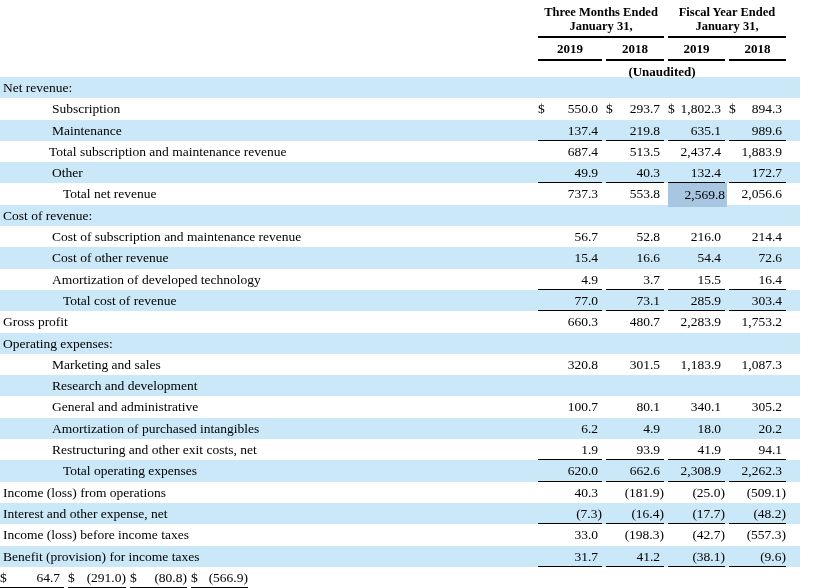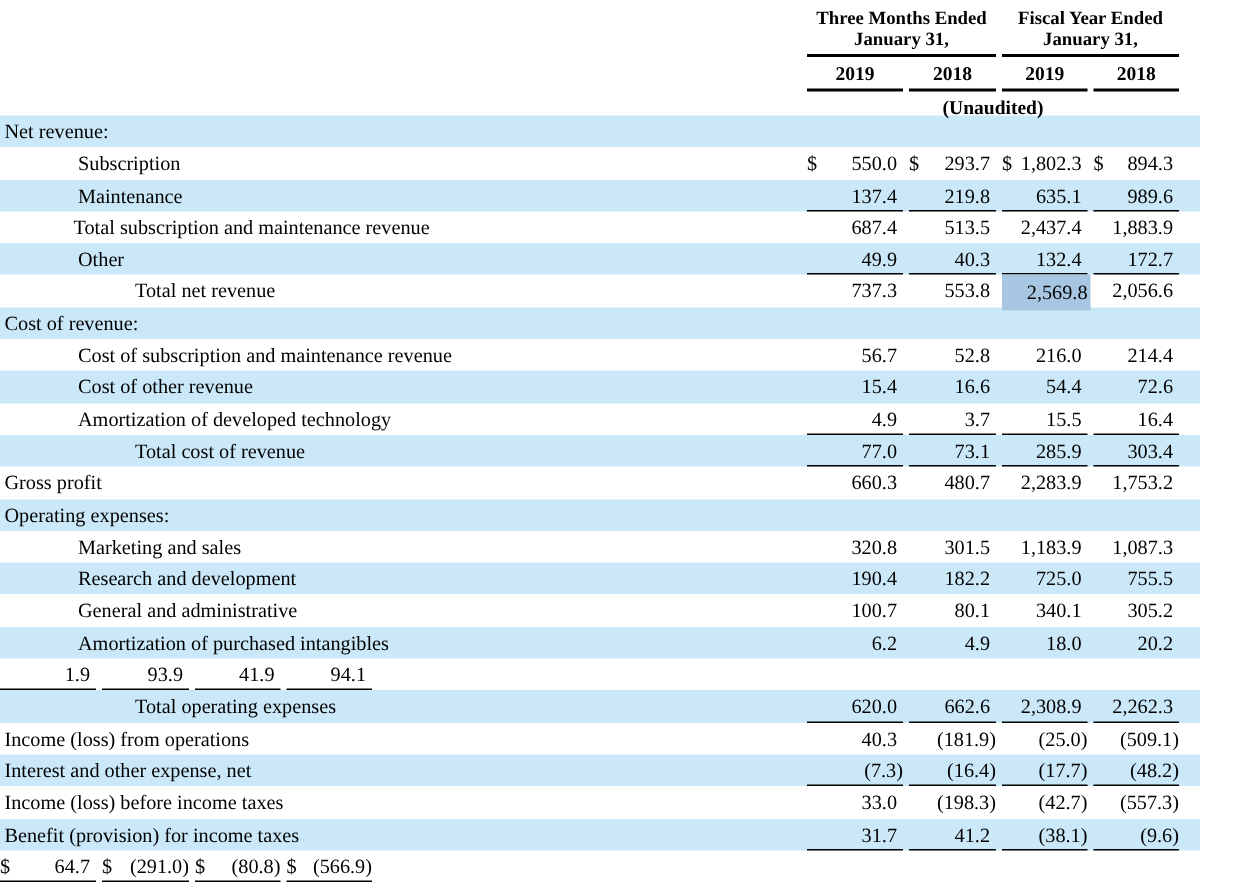--- a/index.html
+++ b/index.html
@@ -72,21 +72,21 @@
   }
   .tbody .row:nth-child(odd){background:var(--stripe);}
   .row-label{
     flex:1;
     white-space:nowrap;
     overflow:hidden;
   }
   .indent-0{padding-left:3px;}
   .indent-1{padding-left:52px;}
   .indent-2{padding-left:49px;}
-  .indent-3{padding-left:63px;margin-left:27px;}
+  .indent-3{padding-left:63px;}
   .cells{
     display:flex;
     flex:none;
     width:248px;
     margin-right:14px;
   }
   .cell{
     display:flex;
     justify-content:space-between;
     align-items:baseline;
@@ -437,38 +437,20 @@
           </div>
         <div class="cell">
             <span class="dollar"></span>
             <span class="val pad-r">1,087.3</span>
           </div>
       </div>
     </div>
 
     <div class="row">
       <div class="row-label indent-1">Research and development</div>
-      <div class="cells">
-        <div class="cell">
-            <span class="dollar"></span>
-            <span class="val pad-r">190.4</span>
-          </div>
-        <div class="cell">
-            <span class="dollar"></span>
-            <span class="val pad-r">182.2</span>
-          </div>
-        <div class="cell">
-            <span class="dollar"></span>
-            <span class="val pad-r">725.0</span>
-          </div>
-        <div class="cell">
-            <span class="dollar"></span>
-            <span class="val pad-r">755.5</span>
-          </div>
-      </div>
     </div>
 
     <div class="row">
       <div class="row-label indent-1">General and administrative</div>
       <div class="cells">
         <div class="cell">
             <span class="dollar"></span>
             <span class="val pad-r">100.7</span>
           </div>
         <div class="cell">
@@ -502,20 +484,21 @@
             <span class="val pad-r">18.0</span>
           </div>
         <div class="cell">
             <span class="dollar"></span>
             <span class="val pad-r">20.2</span>
           </div>
       </div>
     </div>
 
     <div class="row">
+      <div class="row-label indent-1">Restructuring and other exit costs, net</div>
       <div class="cells">
         <div class="cell u">
             <span class="dollar"></span>
             <span class="val pad-r">1.9</span>
           </div>
         <div class="cell u">
             <span class="dollar"></span>
             <span class="val pad-r">93.9</span>
           </div>
         <div class="cell u">

